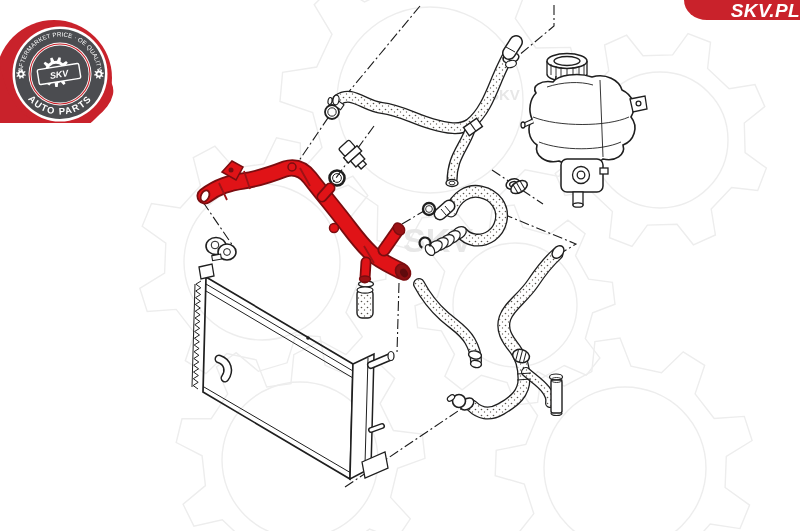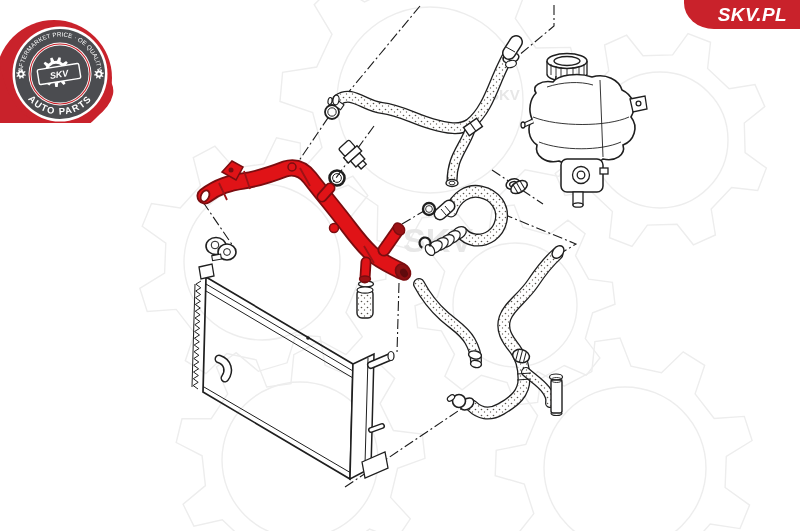--- a/index.html
+++ b/index.html
@@ -1,21 +1,21 @@
 <!DOCTYPE html>
 <html><head>
 <meta charset="utf-8">
 <style>
   html,body{margin:0;padding:0;background:#fff;}
   .stage{position:relative;width:800px;height:531px;background:#fff;overflow:hidden;
          font-family:"Liberation Sans",sans-serif;}
   .stage svg{position:absolute;left:0;top:0;}
-  .logo{position:absolute;top:0;right:0;width:116px;height:29px;background:#c9222b;
+  .logo{position:absolute;top:0;right:0;width:116px;height:20px;background:#c9222b;
         border-bottom-left-radius:30px 26px;display:flex;align-items:center;
-        justify-content:flex-end;padding-right:13px;box-sizing:border-box;}
+        justify-content:flex-end;box-sizing:border-box;}
   .logo span{color:#fff;font-style:italic;font-weight:800;font-size:19px;
              letter-spacing:.4px;line-height:1;}
   .badge-svg{position:absolute;left:0;top:408px;}
   text.wm{font-weight:bold;fill:#e7e7e7;font-family:"Liberation Sans",sans-serif;}
   .arc-txt{fill:#fff;font-family:"Liberation Sans",sans-serif;}
 </style>
 </head>
 <body>
 
 <div class="stage">

